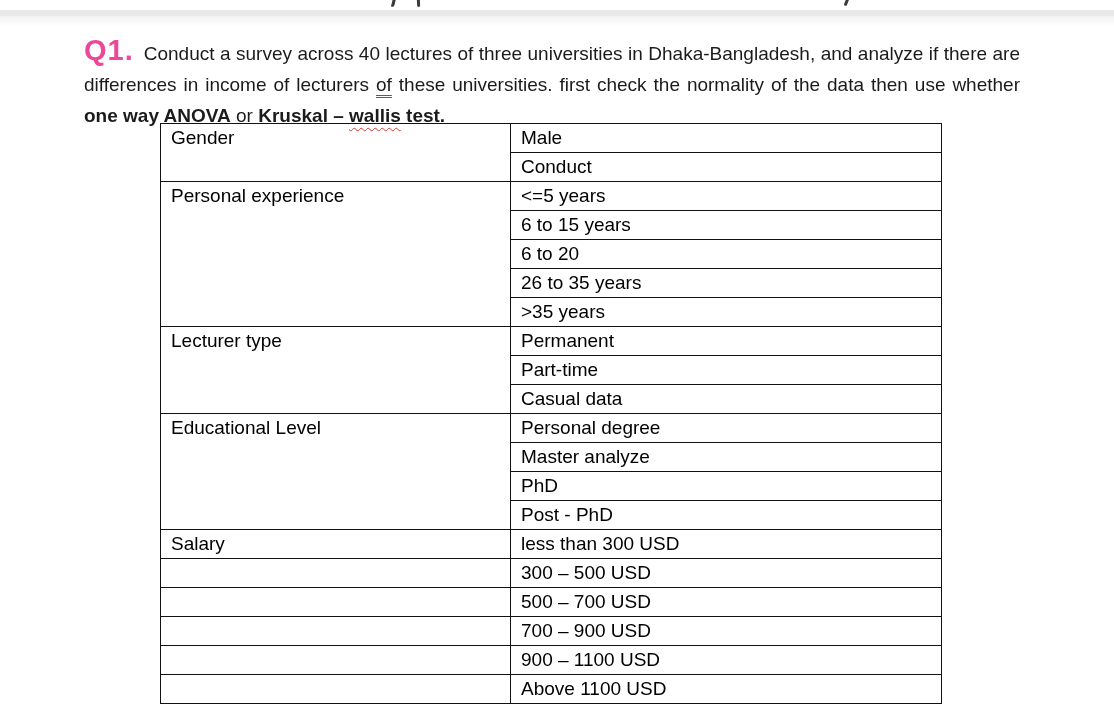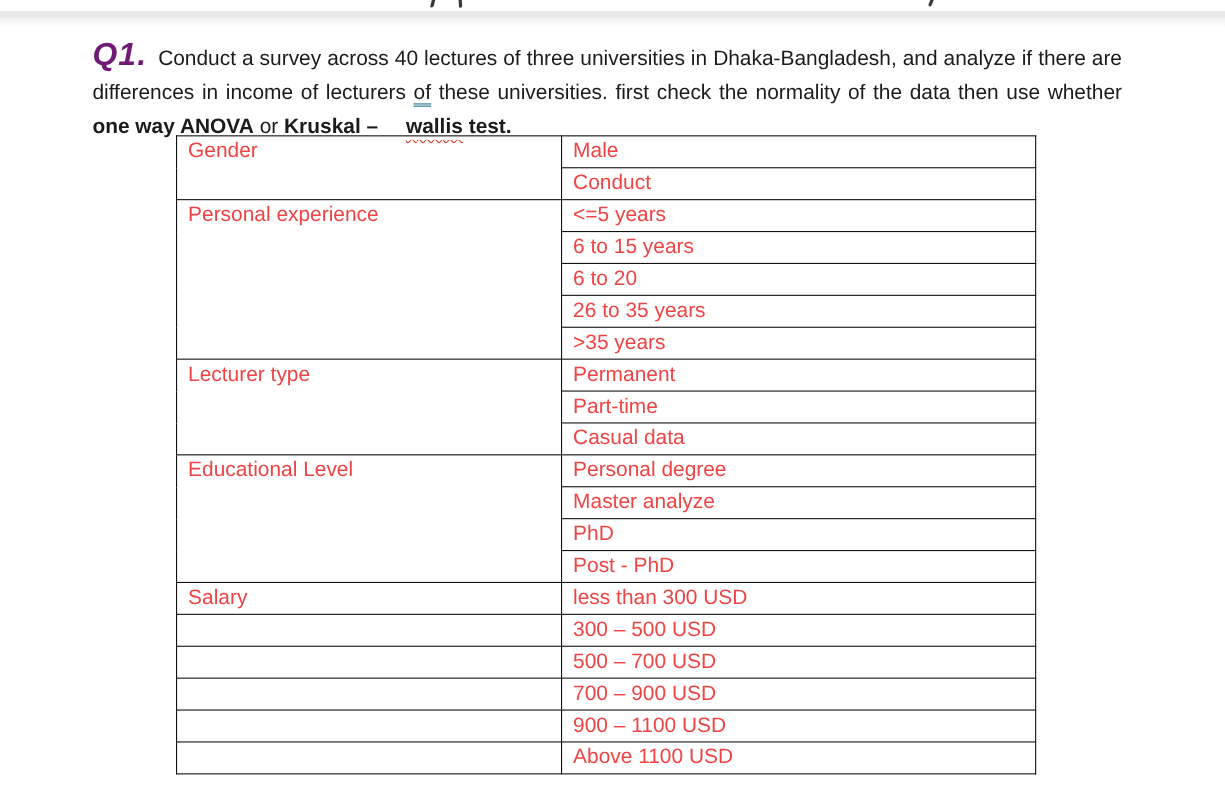--- a/index.html
+++ b/index.html
@@ -61,47 +61,45 @@
     font-size: 19px;
     line-height: 31px;
     text-align: justify;
     color: #1b1b1b;
   }
   .q-label {
     font-size: 29px;
     font-weight: bold;
     letter-spacing: 1px;
     padding-right: 10px;
-    color: #701a75;
-    font-style: italic;
+    color: #ec4899;
   }
   .bold { font-weight: bold; }
   .grammar-underline {
     text-decoration: underline double;
     text-decoration-color: #22708a;
     text-decoration-thickness: 1px;
     text-underline-offset: 4px;
   }
   .spell-underline {
     text-decoration: underline wavy;
     text-decoration-color: #cf3a2e;
     text-decoration-thickness: 1px;
     text-underline-offset: 5px;
-    margin-left: 20px;
   }
   
   table.survey {
     position: absolute;
     left: 160px;
     top: 123px;
     border-collapse: collapse;
     table-layout: fixed;
     width: 781px;
     font-size: 19px;
-    color: #ef4444;
+    color: #000000;
   }
   table.survey col.c1 { width: 350px; }
   table.survey col.c2 { width: 431px; }
   table.survey td {
     border: 1px solid #111111;
     height: 28px;
     padding: 0 4px 0 10px;
     vertical-align: top;
     line-height: 27px;
     white-space: nowrap;

